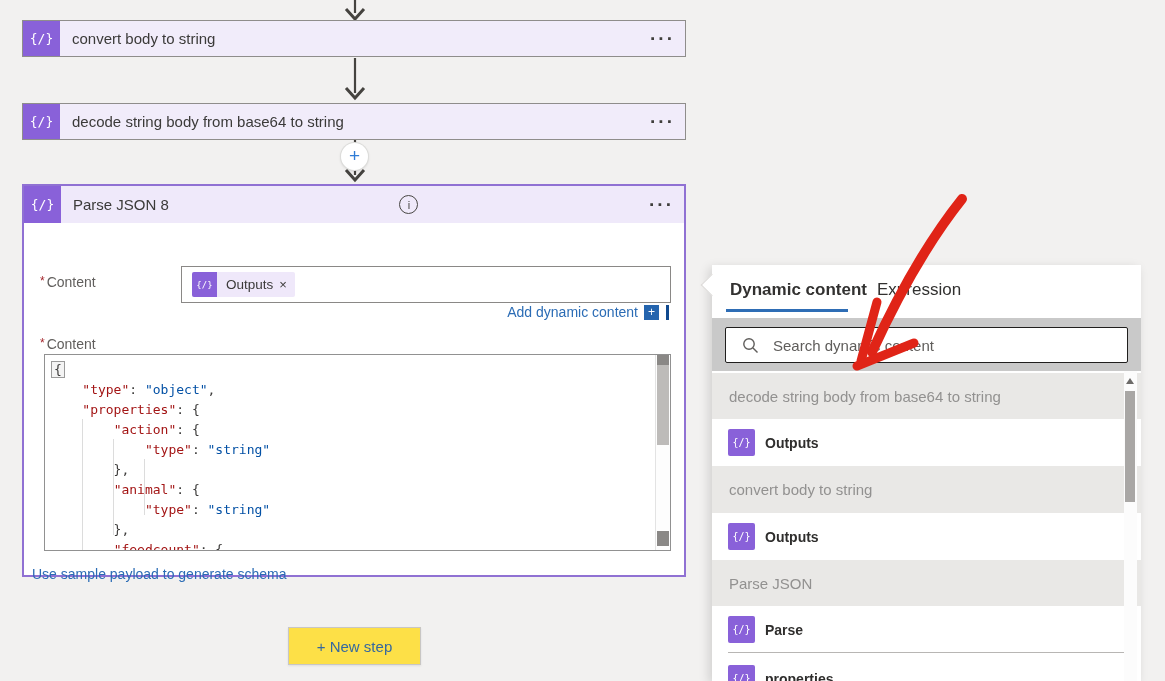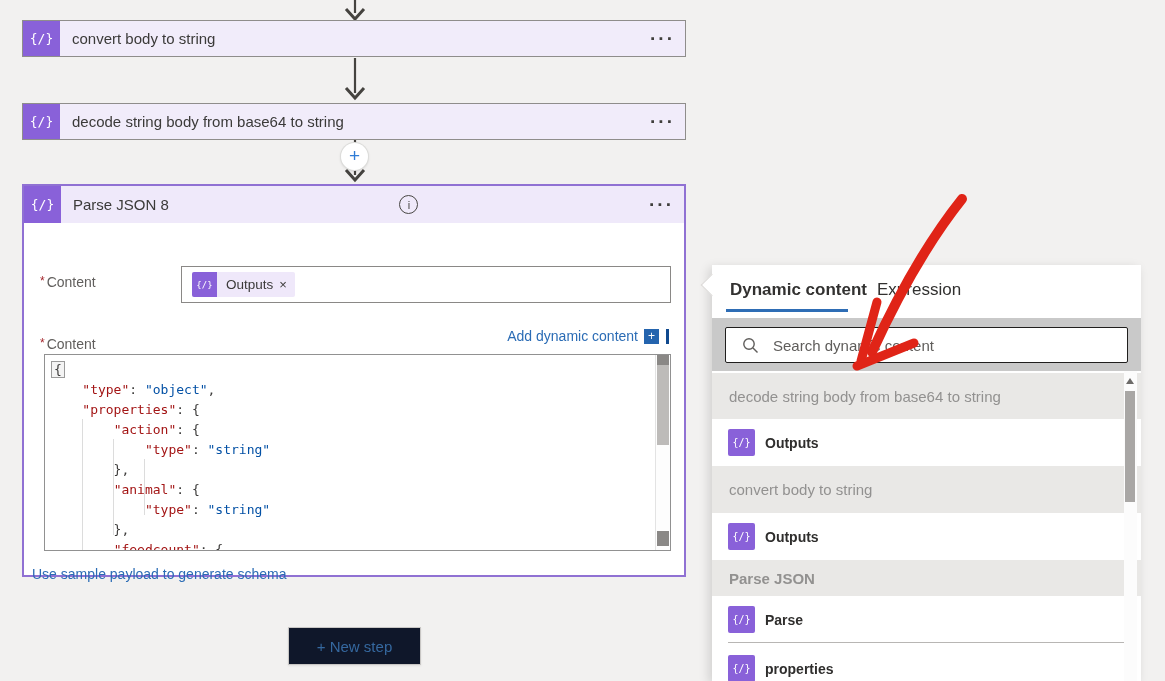--- a/index.html
+++ b/index.html
@@ -30,21 +30,21 @@
   #parse-body{position:relative;height:352px;}
   .field-label{position:absolute;font-size:14px;color:#605e5c;}
   .req{color:#a4262c;font-size:12px;vertical-align:top;margin-right:2px;}
   #content-input{position:absolute;left:157px;top:43px;width:488px;height:35px;background:#fff;
     border:1px solid #8a8886;display:flex;align-items:center;cursor:text;}
   .token-chip{display:flex;align-items:center;margin-left:10px;height:25px;background:#efe8fa;
     border-radius:2px;overflow:hidden;cursor:pointer;}
   .token-chip .op-icon{width:25px;height:25px;font-size:9px;}
   .token-chip .chip-label{font-size:13.5px;color:#3b3a39;padding:0 6px 0 9px;}
   .token-chip .chip-x{font-size:13px;color:#3b3a39;padding-right:8px;cursor:pointer;}
-  #add-dynamic{position:absolute;right:15px;top:81px;display:flex;align-items:center;gap:6px;cursor:pointer;margin-top:24px;}
+  #add-dynamic{position:absolute;right:15px;top:81px;display:flex;align-items:center;gap:6px;cursor:pointer;}
   #add-dynamic .link-text{font-size:14px;color:#2b6cb5;}
   .plusbox{width:15px;height:15px;background:#2464ae;color:#fff;font-size:12px;line-height:15px;
     text-align:center;}
   .plusbar{width:3px;height:15px;background:#10498e;margin-left:1px;}
 
   
   #schema-editor{position:absolute;left:20px;top:131px;width:625px;height:195px;border:1px solid #919191;
     background:#fff;overflow:hidden;cursor:text;}
   #schema-code{position:absolute;left:0;top:0;right:14px;padding:5px 0 0 6px;
     font-family:"DejaVu Sans Mono",monospace;font-size:13px;}
@@ -54,21 +54,21 @@
   .iguide{position:absolute;width:1px;background:#dcdcdc;}
   #ed-scroll{position:absolute;right:0;top:0;bottom:0;width:14px;background:#fdfdfd;
     border-left:1px solid #e3e3e3;cursor:pointer;}
   #ed-scroll .cap-top{position:absolute;top:0;left:1px;right:1px;height:10px;background:#8a8886;}
   #ed-scroll .thumb{position:absolute;top:10px;left:1px;right:1px;height:80px;background:#bdbbb9;}
   #ed-scroll .cap-bot{position:absolute;bottom:4px;left:1px;right:1px;height:15px;background:#8a8886;}
   .blue-link{font-size:14px;color:#2b6cb5;cursor:pointer;text-decoration:none;}
   #sample-link{position:absolute;left:8px;top:343px;}
 
   
-  #new-step{position:absolute;left:288px;top:627px;width:131px;height:36px;background:#0f172a;
+  #new-step{position:absolute;left:288px;top:627px;width:131px;height:36px;background:#fde047;
     border:1px solid #c8c6c4;box-shadow:0 1px 2px rgba(0,0,0,.08);font-size:15px;color:#35689f;
     display:flex;align-items:center;justify-content:center;cursor:pointer;z-index:2;}
 
   
   #dc-panel{position:absolute;left:712px;top:265px;width:429px;height:416px;background:#fff;
     box-shadow:-3px 3px 10px rgba(0,0,0,.14);z-index:10;}
   #panel-notch{position:absolute;left:704px;top:277px;width:15px;height:15px;background:#fff;
     transform:rotate(45deg);border-left:1px solid #dbd9d7;border-bottom:1px solid #dbd9d7;z-index:11;}
   .tab{position:absolute;top:15px;font-size:17px;color:#323130;cursor:pointer;text-align:center;}
   .tab.active{font-weight:700;}
@@ -204,21 +204,21 @@
           <div class="dc-row header" style="height: 46px; position: relative;">decode string body from base64 to string</div>
           <div class="dc-row item" style="height: 47px; position: relative;">
             <span class="op-icon">{/}</span>
             <span class="item-label">Outputs</span>
           </div>
           <div class="dc-row header" style="height: 47px; position: relative;">convert body to string</div>
           <div class="dc-row item" style="height: 47px; position: relative;">
             <span class="op-icon">{/}</span>
             <span class="item-label">Outputs</span>
           </div>
-          <div class="dc-row header" style="height: 36px; position: relative; font-weight: bold;">Parse JSON</div>
+          <div class="dc-row header" style="height: 46px; position: relative;">Parse JSON</div>
           <div class="dc-row item" style="height: 47px; position: relative;">
             <span class="op-icon">{/}</span>
             <span class="item-label">Parse</span>
             <div class="dc-divider" style="bottom: 0px;"></div>
           </div>
           <div class="dc-row item" style="height: 47px; position: relative; margin-top: 2px;">
             <span class="op-icon">{/}</span>
             <span class="item-label">properties</span>
           </div>
         </div>

